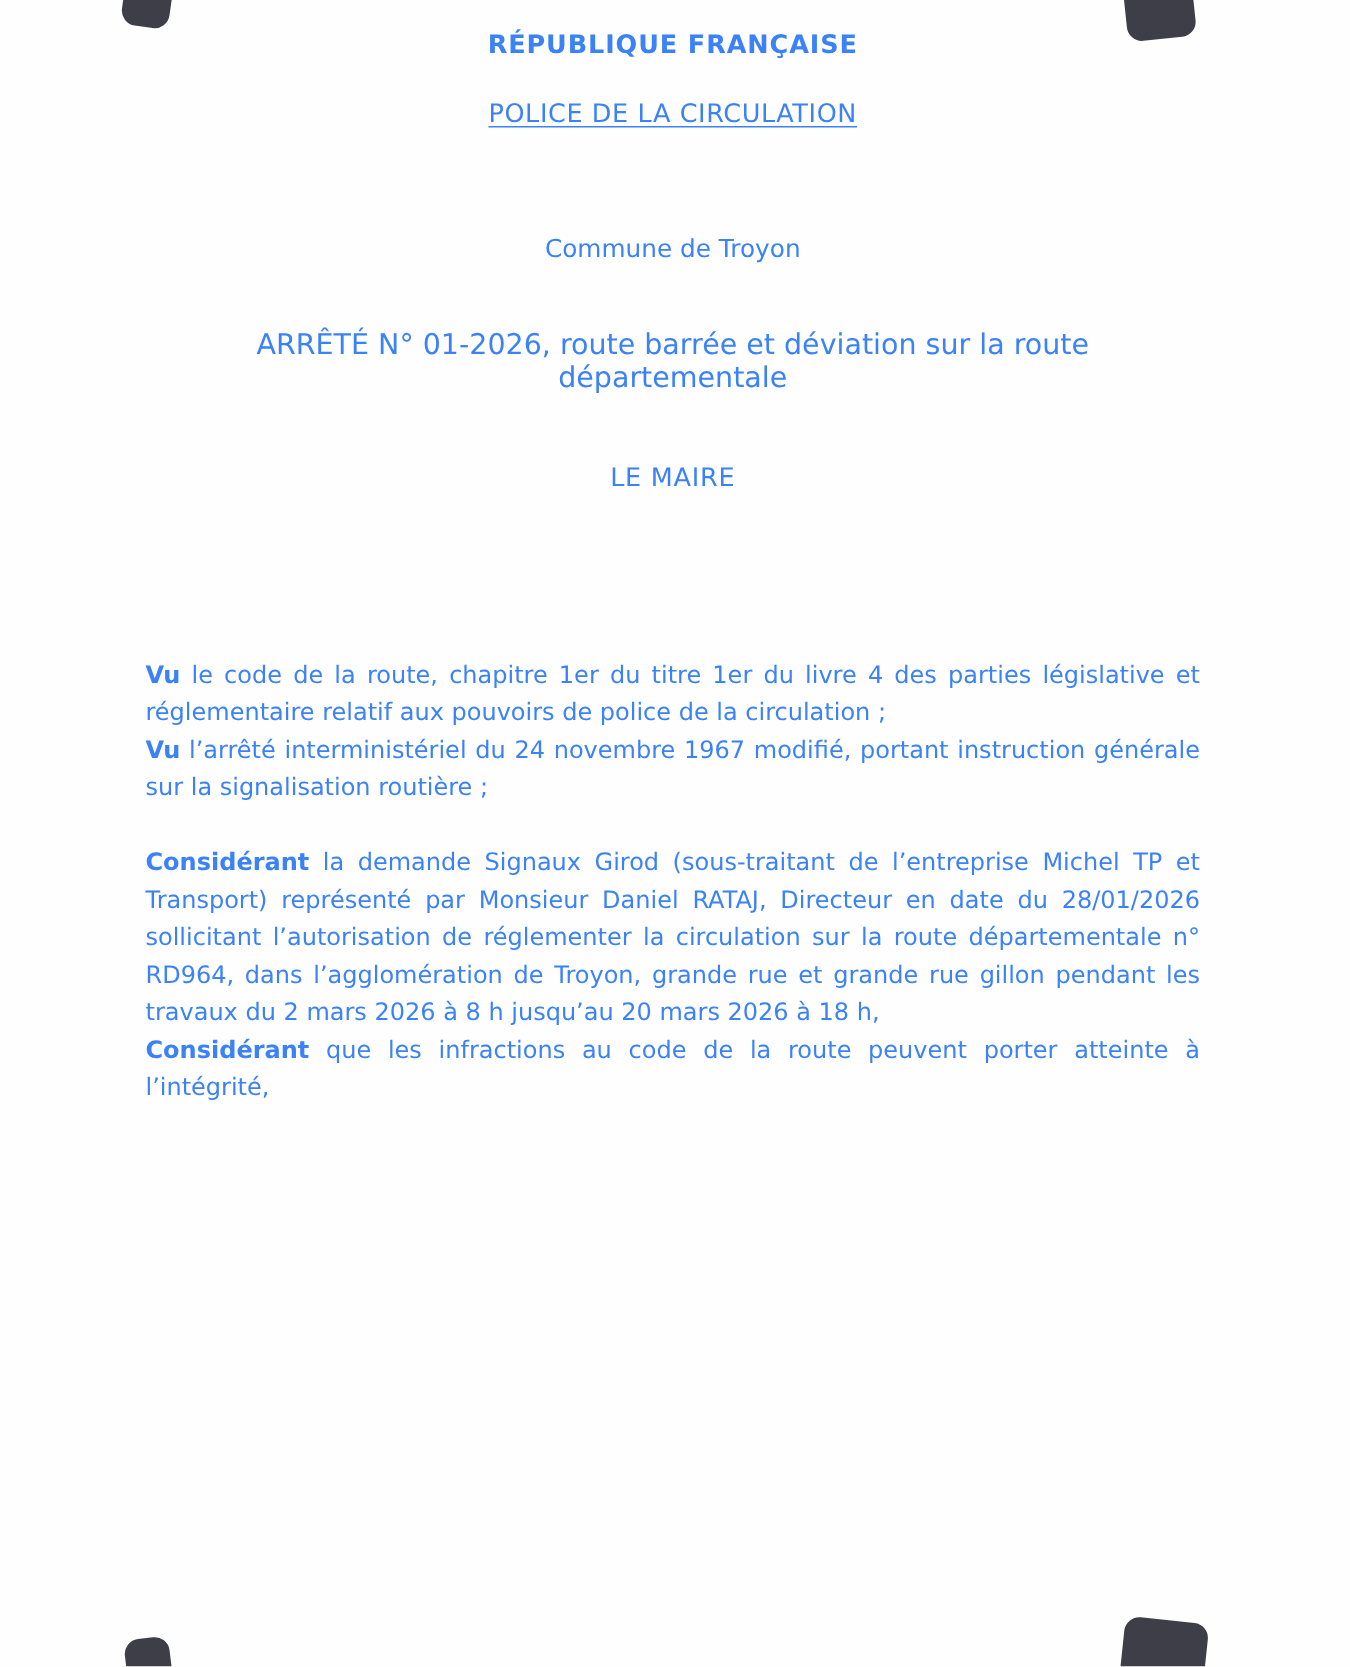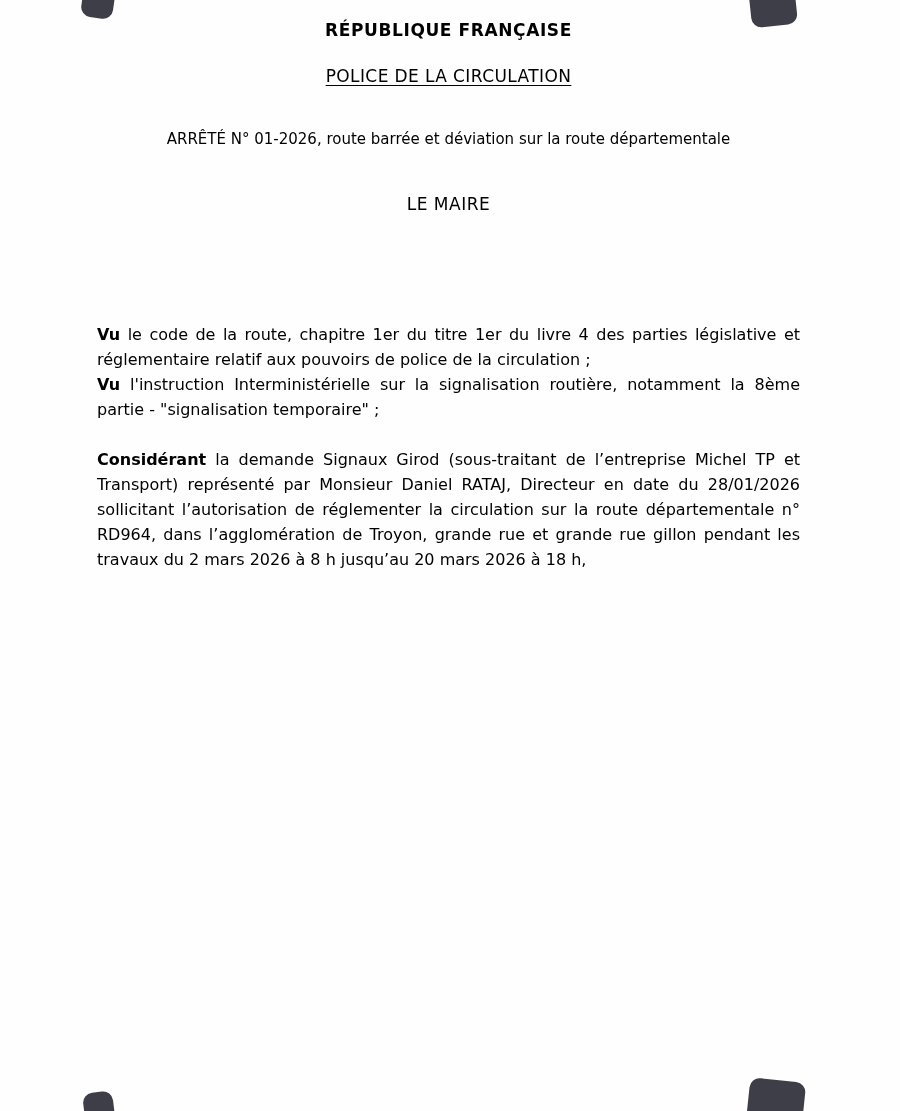--- a/index.html
+++ b/index.html
@@ -7,21 +7,21 @@
     padding: 0;
     background: #ffffff;
   }
   .scan {
     position: relative;
     width: 900px;
     height: 1111px;
     background: #fefefe;
     overflow: hidden;
     font-family: "DejaVu Sans", sans-serif;
-    color: #000000;
+    color: #3b82f6;
   }
   
   .corner {
     position: absolute;
     background: #3e3e48;
     border-radius: 10px;
   }
   .corner.tl { left: 82px;  top: -14px;    width: 32px; height: 32px; transform: rotate(8deg); }
   .corner.tr { left: 750px; top: -16px;    width: 46px; height: 42px; transform: rotate(-6deg); }
   .corner.bl { left: 84px;  top: 1092px;   width: 30px; height: 34px; transform: rotate(-7deg); }
@@ -51,21 +51,21 @@
     letter-spacing: 0.4px;
     text-decoration: underline;
     text-underline-offset: 3px;
   }
   .commune {
     margin-top: 70px;
     font-size: 16.5px;
   }
   .title-line1 {
     margin-top: 44px;
-    font-size: 15px;
+    font-size: 19px;
     font-weight: 500;
   }
   .title-line2 {
     margin-top: 12px;
     font-size: 16.5px;
     font-weight: 500;
   }
   .maire {
     margin-top: 46px;
     font-size: 17px;
@@ -94,38 +94,42 @@
   <div class="corner tr"></div>
   <div class="corner bl"></div>
   <div class="corner br"></div>
 
   <div class="page">
 
     <div class="republic center">RÉPUBLIQUE FRANÇAISE</div>
 
     <div class="service center">POLICE DE LA CIRCULATION</div>
 
+    <div class="commune center">Commune de Troyon</div>
 
     <div class="title-line1 center">ARRÊTÉ N° 01-2026, route barrée et déviation sur la route départementale</div>
 
 
     <div class="maire center">LE MAIRE</div>
 
     <div class="body">
 
       <div class="vu-block">
         <p>
           <span class="lead">Vu</span><span> le code de la route, chapitre 1er du titre 1er du livre 4 des parties législative et réglementaire relatif aux pouvoirs de police de la circulation ;</span>
         </p>
         <p>
-          <span class="lead">Vu</span><span> l'instruction Interministérielle sur la signalisation routière, notamment la 8ème partie - "signalisation temporaire" ;</span>
+          <span class="lead">Vu</span><span> l’arrêté interministériel du 24 novembre 1967 modifié, portant instruction générale sur la signalisation routière ;</span>
         </p>
       </div>
 
       <div class="considerant-block">
         <p>
           <span class="lead">Considérant</span><span> la demande Signaux Girod (sous-traitant de l’entreprise Michel TP et Transport) représenté par Monsieur Daniel RATAJ, Directeur en date du 28/01/2026 sollicitant l’autorisation de réglementer la circulation sur la route départementale n° RD964, dans l’agglomération de Troyon, grande rue et grande rue gillon pendant les travaux du 2 mars 2026 à 8 h jusqu’au 20 mars 2026 à 18 h,</span>
+        </p>
+        <p>
+          <span class="lead">Considérant</span><span> que les infractions au code de la route peuvent porter atteinte à l’intégrité,</span>
         </p>
       </div>
 
     </div>
   </div>
 </div>
 
 </body></html>

